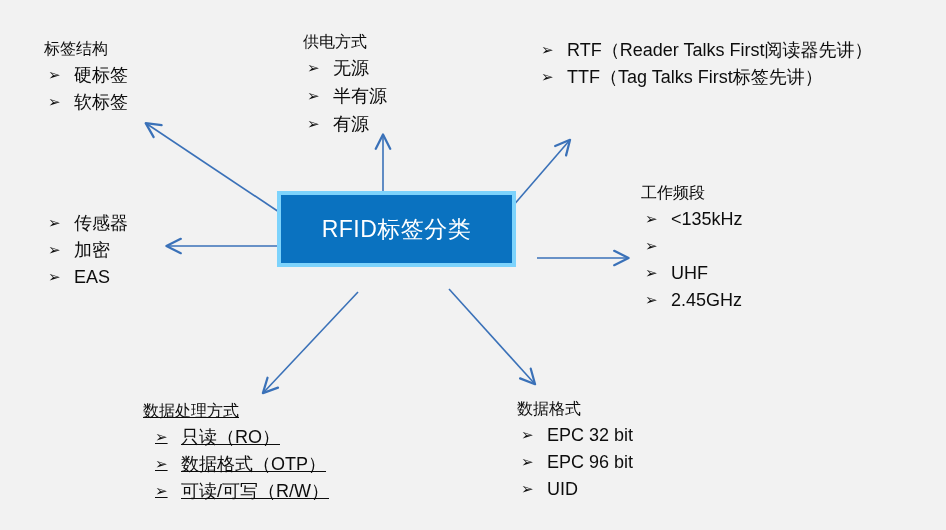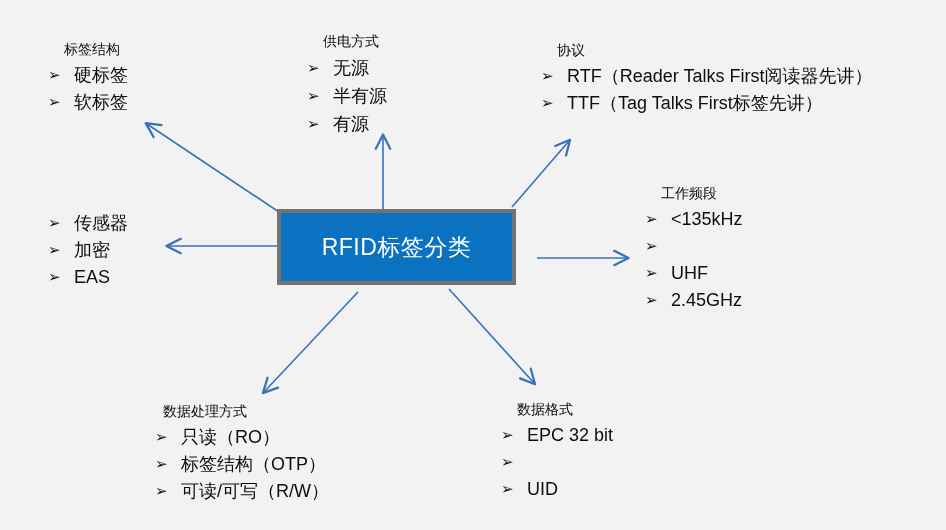--- a/index.html
+++ b/index.html
@@ -25,24 +25,24 @@
     top: 0;
     width: 946px;
     height: 530px;
     pointer-events: none;
   }
 
   
   .center-node {
     position: absolute;
     left: 277px;
-    top: 209px;
+    top: 191px;
     width: 239px;
     height: 76px;
-    background: #737373;
+    background: #7dd3fc;
     padding: 4px;
     box-sizing: border-box;
   }
   .center-node-inner {
     width: 100%;
     height: 100%;
     background: #0a72c0;
     color: #ffffff;
     display: flex;
     align-items: center;
@@ -50,24 +50,23 @@
     font-size: 23px;
     letter-spacing: 0.5px;
   }
 
   
   .cluster {
     position: absolute;
     color: #0d0d0d;
   }
   .cluster-title {
-    font-size: 14px;
+    font-size: 16px;
     line-height: 26px;
     white-space: nowrap;
-    margin-left: 20px;
   }
   .cluster-list {
     margin: 0;
     padding: 0;
     list-style: none;
   }
   .cluster-list li {
     display: flex;
     align-items: baseline;
     font-size: 18px;
@@ -85,22 +84,22 @@
   .item-text {
     display: inline-block;
     text-align: right;
   }
 
   .c-structure  { left: 44px;  top: 36px; }
   .c-power      { left: 303px; top: 29px; font-family: Liberation Serif, serif; }
   .c-protocol   { left: 537px; top: 37px; }
   .c-frequency  { left: 641px; top: 180px; }
   .c-special    { left: 44px;  top: 210px; }
-  .c-dataproc   { left: 143px; top: 398px; }
-  .c-dataformat { left: 497px; top: 396px; }
+  .c-dataproc   { left: 143px; top: 398px; text-decoration: underline; }
+  .c-dataformat { left: 517px; top: 396px; }
 
   .c-structure .cluster-list,
   .c-power .cluster-list,
   .c-protocol .cluster-list,
   .c-frequency .cluster-list,
   .c-special .cluster-list,
   .c-dataformat .cluster-list { padding-left: 4px; }
   .c-dataproc .cluster-list { padding-left: 12px; }
 </style>
 </head>
@@ -160,21 +159,20 @@
         <span class="item-text">半有源</span>
       </li>
       <li>
         <span class="bullet">➢</span>
         <span class="item-text">有源</span>
       </li>
     </ul>
   </div>
 
   <div class="cluster c-protocol">
-    <div class="cluster-title">协议</div>
     <ul class="cluster-list">
       <li>
         <span class="bullet">➢</span>
         <span class="item-text">RTF（Reader Talks First阅读器先讲）</span>
       </li>
       <li>
         <span class="bullet">➢</span>
         <span class="item-text">TTF（Tag Talks First标签先讲）</span>
       </li>
     </ul>
@@ -220,38 +218,39 @@
 
   <div class="cluster c-dataproc">
     <div class="cluster-title">数据处理方式</div>
     <ul class="cluster-list">
       <li>
         <span class="bullet">➢</span>
         <span class="item-text">只读（RO）</span>
       </li>
       <li>
         <span class="bullet">➢</span>
-        <span class="item-text">标签结构（OTP）</span>
+        <span class="item-text">数据格式（OTP）</span>
       </li>
       <li>
         <span class="bullet">➢</span>
         <span class="item-text">可读/可写（R/W）</span>
       </li>
     </ul>
   </div>
 
   <div class="cluster c-dataformat">
     <div class="cluster-title">数据格式</div>
     <ul class="cluster-list">
       <li>
         <span class="bullet">➢</span>
         <span class="item-text">EPC 32 bit</span>
       </li>
       <li>
         <span class="bullet">➢</span>
+        <span class="item-text">EPC 96 bit</span>
       </li>
       <li>
         <span class="bullet">➢</span>
         <span class="item-text">UID</span>
       </li>
     </ul>
   </div>
 
 </div>
 

